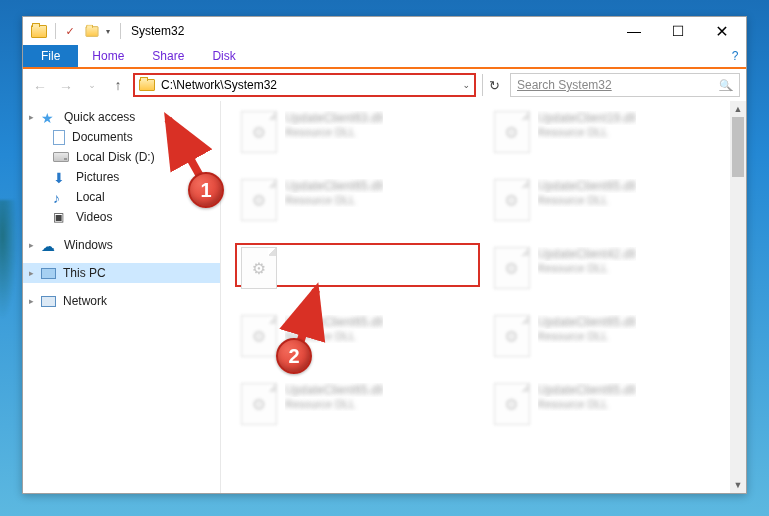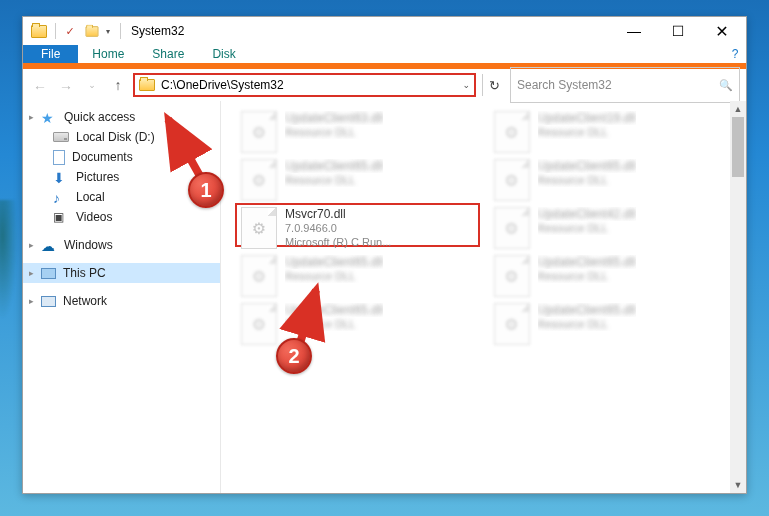--- a/index.html
+++ b/index.html
@@ -9,33 +9,33 @@
 .tb-icons { display: flex; align-items: center; gap: 0; }
 .tb-icon { width: 20px; height: 20px; margin-right: 2px; display: flex; align-items: center; justify-content: center; font-size: 12px; }
 .folder-ico { width: 16px; height: 13px; background: linear-gradient(#ffe9a6, #ffc94d); border: 1px solid #d4a017; border-radius: 1px; position: relative; }
 .folder-ico::before { content: ""; position: absolute; top: -3px; left: 0; width: 6px; height: 3px; background: #ffe9a6; border: 1px solid #d4a017; border-bottom: none; border-radius: 1px 1px 0 0; }
 .qat-sep { width: 1px; height: 16px; background: #ccc; margin: 0 4px; }
 .qat-down { font-size: 8px; color: #555; margin: 0 6px 0 2px; }
 .title-text { font-size: 12px; margin-left: 6px; color: #000; }
 .winbtns { margin-left: auto; display: flex; }
 .winbtn { width: 44px; height: 28px; display: flex; align-items: center; justify-content: center; font-size: 14px; color: #000; }
 .winbtn.close { font-size: 16px; }
-.ribbon { height: 24px; display: flex; align-items: stretch; border-bottom: 6px solid #f97316; font-size: 12px; }
-.ribbon .tab { padding: 0 14px; display: flex; align-items: center; color: #0f766e; }
+.ribbon { height: 24px; display: flex; align-items: stretch; border-bottom: 2px solid #f97316; font-size: 12px; }
+.ribbon .tab { padding: 0 14px; display: flex; align-items: center; color: #6d28d9; }
 .ribbon .tab.file { background: #1979ca; color: #fff; padding: 0 18px; }
 .help-icon { margin-left: auto; width: 22px; display: flex; align-items: center; justify-content: center; color: #1979ca; }
 .addr-row { height: 32px; display: flex; align-items: center; padding: 0 6px; gap: 4px; }
 .navbtn { width: 22px; height: 22px; display: flex; align-items: center; justify-content: center; color: #555; font-size: 14px; }
 .navbtn.disabled { color: #bbb; }
 .addr-wrap { flex: 1; height: 24px; border: 2px solid #d93025; display: flex; align-items: center; padding: 0 4px; gap: 6px; background: #fff; position: relative; }
 .addr-folder { width: 16px; height: 12px; }
 .addr-text { font-size: 12px; flex: 1; color: #000; }
 .addr-drop { font-size: 9px; color: #555; }
 .refresh-btn { width: 24px; height: 22px; border-left: 1px solid #ccc; display: flex; align-items: center; justify-content: center; font-size: 13px; color: #444; margin-left: 2px; }
-.search-box { width: 230px; height: 36px; border: 1px solid #ccc; display: flex; align-items: center; padding: 0 6px; font-size: 12px; color: #888; }
+.search-box { width: 230px; height: 24px; border: 1px solid #ccc; display: flex; align-items: center; padding: 0 6px; font-size: 12px; color: #888; text-decoration: underline; }
 .search-box .sp { flex: 1; }
 .body { flex: 1; display: flex; overflow: hidden; }
 .sidebar { width: 198px; border-right: 1px solid #e8e8e8; padding: 6px 0; overflow: hidden; }
 .sb-item { display: flex; align-items: center; height: 20px; padding: 0 6px 0 30px; font-size: 12px; color: #222; gap: 7px; position: relative; }
 .sb-item.top { padding-left: 18px; }
 .sb-item .chev { position: absolute; left: 6px; font-size: 9px; color: #888; }
 .sb-item.sel { background: #cde8ff; }
 .sb-ico { width: 16px; height: 14px; display: inline-block; }
 .star { color: #46a0e8; font-size: 14px; }
 .drive { background: linear-gradient(#e8e8e8,#c8c8c8); border: 1px solid #999; border-radius: 1px; width: 16px; height: 10px; position: relative; }
@@ -43,21 +43,21 @@
 .drive.d::after { background: #999; }
 .doc { width: 12px; height: 15px; border: 1px solid #7aa7d4; background: #fff; }
 .down-ico { color: #2979c8; font-size: 14px; }
 .music-ico { color: #2979c8; font-size: 14px; }
 .pic-ico { width: 14px; height: 12px; border: 1px solid #5a9; background: linear-gradient(#bef,#8cd); }
 .vid-ico { color: #444; font-size: 12px; }
 .od-ico { color: #0a64a4; font-size: 14px; }
 .pc-ico { width: 15px; height: 11px; border: 1px solid #5a8fc2; background: #a6d0f2; }
 .net-ico { width: 15px; height: 11px; border: 1px solid #5a8fc2; background: #dce9f5; }
 .content { flex: 1; position: relative; padding: 10px 20px; overflow: hidden; }
-.files-grid { display: grid; grid-template-columns: 1fr 1fr; gap: 4px 20px; }
+.files-grid { display: grid; grid-template-columns: 1fr 1fr; gap: 24px 20px; }
 .file-item { display: flex; align-items: flex-start; gap: 8px; height: 44px; }
 .file-icn { width: 36px; height: 42px; border: 1px solid #d8d8d8; background: #fdfdfd; position: relative; flex-shrink: 0; display:flex; align-items:center; justify-content:center; }
 .file-icn::before { content: ""; position: absolute; top: 0; right: 0; width: 8px; height: 8px; background: linear-gradient(135deg, #fff 50%, #e0e0e0 50%); }
 .gear { font-size: 16px; color: #c8c8c8; }
 .file-txt { display: flex; flex-direction: column; font-size: 12px; line-height: 14px; overflow: hidden; }
 .file-name { color: #333; max-width: 155px; white-space: nowrap; overflow: hidden; text-overflow: ellipsis; }
 .file-sub { color: #888; font-size: 11px; max-width: 155px; white-space: nowrap; overflow: hidden; text-overflow: ellipsis; }
 .blur .file-name, .blur .file-sub { color: transparent; text-shadow: 0 0 4px rgba(80,80,80,.55); }
 .blur .file-icn { filter: blur(1.5px); opacity: .85; }
 .highlight-box { border: 2px solid #d93025; padding: 2px 4px; margin: -4px -6px; }
@@ -110,46 +110,46 @@
     <div class="help-icon">?</div>
   </div>
 
   <div class="addr-row">
     <div class="navbtn disabled">←</div>
     <div class="navbtn disabled">→</div>
     <div class="navbtn disabled" style="font-size:9px">⌄</div>
     <div class="navbtn">↑</div>
     <div class="addr-wrap">
       <span class="folder-ico addr-folder"></span>
-      <span class="addr-text">C:\OneDrive\System32</span>
+      <span class="addr-text">C:\Network\System32</span>
       <span class="addr-drop">⌄</span>
     </div>
     <div class="refresh-btn">↻</div>
     <div class="search-box">
       <span class="sp">Search System32</span>
       <span style="font-size:11px;opacity:.6">🔍</span>
     </div>
   </div>
 
   <div class="body">
     <div class="sidebar" id="sidebar">
         <div class="sb-item top">
           <span class="chev">▸</span>
           <span class="sb-ico star">★</span>
           <span>Quick access</span>
         </div>
         <div class="sb-item">
+          <span class="sb-ico doc"></span>
+          <span>Documents</span>
+        </div>
+        <div class="sb-item">
           <span class="sb-ico drive d"></span>
           <span>Local Disk (D:)</span>
         </div>
         <div class="sb-item">
-          <span class="sb-ico doc"></span>
-          <span>Documents</span>
-        </div>
-        <div class="sb-item">
           <span class="sb-ico down-ico">⬇</span>
           <span>Pictures</span>
         </div>
         <div class="sb-item">
           <span class="sb-ico music-ico">♪</span>
           <span>Local</span>
         </div>
         <div class="sb-item">
           <span class="sb-ico vid-ico">▣</span>
           <span>Videos</span>
@@ -208,25 +208,20 @@
               <span class="gear">⚙</span>
             </div>
             <div class="file-txt">
               <span class="file-name">UpdateClient65.dll</span>
               <span class="file-sub">Resource DLL</span>
             </div>
           </div>
           <div class="file-item highlight-box">
             <div class="file-icn">
               <span class="gear">⚙</span>
-            </div>
-            <div class="file-txt">
-              <span class="file-name">Msvcr70.dll</span>
-              <span class="file-sub">7.0.9466.0</span>
-              <span class="file-sub">Microsoft (R) C Run...</span>
             </div>
           </div>
           <div class="file-item blur">
             <div class="file-icn">
               <span class="gear">⚙</span>
             </div>
             <div class="file-txt">
               <span class="file-name">UpdateClient42.dll</span>
               <span class="file-sub">Resource DLL</span>
             </div>

